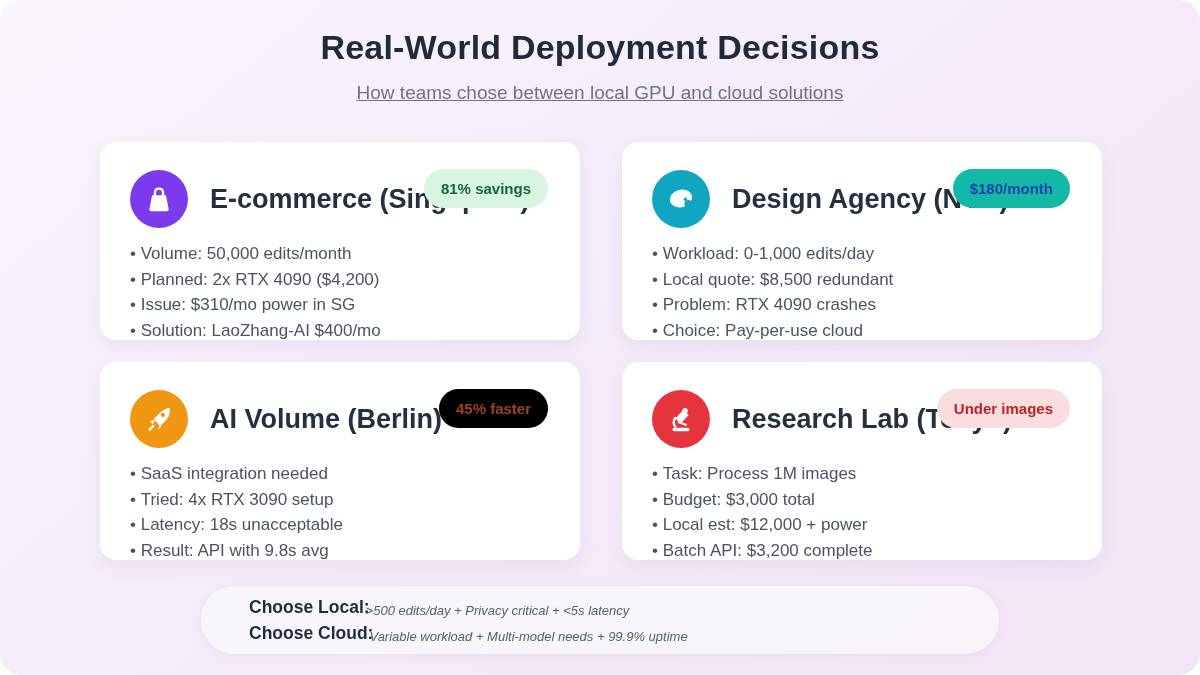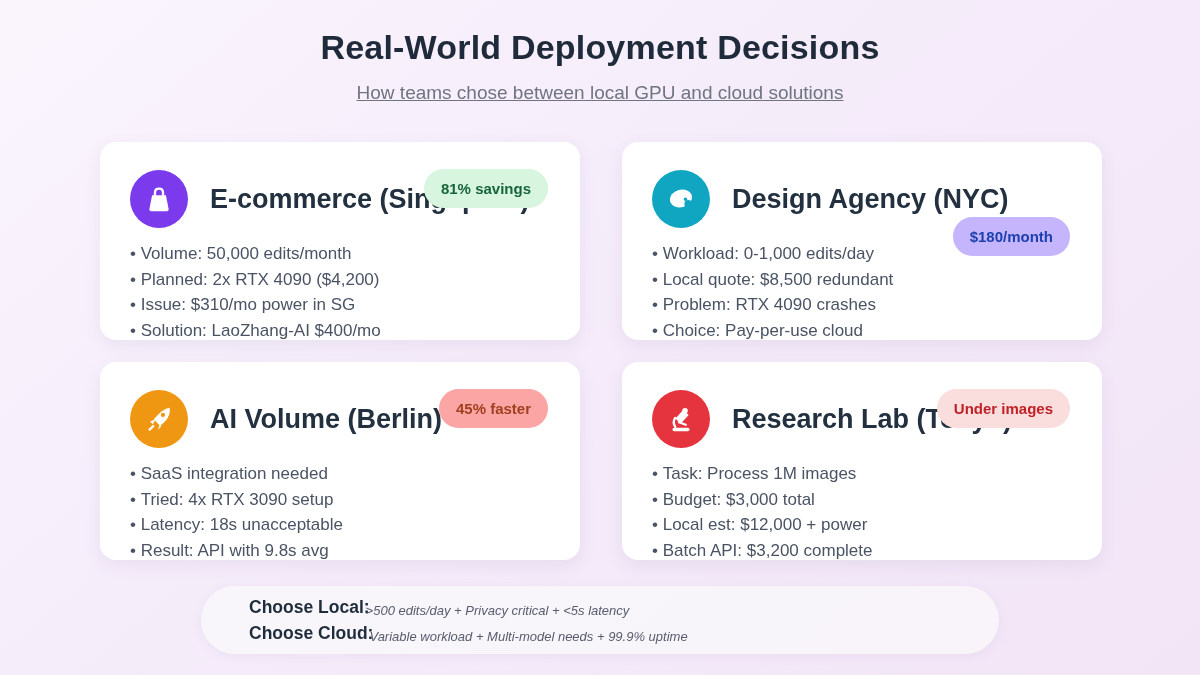--- a/index.html
+++ b/index.html
@@ -7,20 +7,21 @@
   body {
     font-family: "Liberation Sans", sans-serif;
     overflow: hidden;
   }
   .page {
     position: relative;
     width: 1200px;
     height: 675px;
     background: linear-gradient(140deg, #faf5fd 0%, #f5ecfa 45%, #f1e5f6 100%);
     overflow: hidden;
+    border-radius: 21px;
   }
   .header { text-align: center; padding-top: 28px; }
   .page-title {
     font-size: 34px;
     font-weight: bold;
     color: #1f2a3a;
     letter-spacing: 0.2px;
   }
   .page-subtitle {
     margin-top: 15px;
@@ -160,21 +161,21 @@
       <div class="card-header">
         <div class="icon-circle" style="background: rgb(16, 166, 194); color: rgb(16, 166, 194);">
           <svg viewBox="0 0 32 32">
             <ellipse cx="16" cy="15.5" rx="10.5" ry="8.3" fill="#ffffff" transform="rotate(-14 16 15.5)"></ellipse>
             <circle cx="22.8" cy="20.6" r="3.6" fill="currentColor"></circle>
             <circle cx="20.2" cy="16.2" r="1.6" fill="currentColor"></circle>
           </svg>
         </div>
         <div class="card-title">Design Agency (NYC)</div>
       </div>
-      <div class="badge" style="background: #c4b5fd; color: rgb(30, 64, 175); margin-top: 48px;">$180/month</div>
+      <div class="badge" style="background: #14b8a6; color: rgb(30, 64, 175);">$180/month</div>
       <div class="bullets">
         <div class="bullet">Workload: 0-1,000 edits/day</div>
         <div class="bullet">Local quote: $8,500 redundant</div>
         <div class="bullet">Problem: RTX 4090 crashes</div>
         <div class="bullet">Choice: Pay-per-use cloud</div>
       </div>
     </div>
 
     <div class="card">
       <div class="card-header">
@@ -182,21 +183,21 @@
           <svg viewBox="0 0 32 32">
             <path d="M26 5.5 Q27.2 13 21.3 18.6 L17.2 22.5 L11 16.3 L14.9 12.2 Q20.5 6.3 26 5.5 Z" fill="#ffffff"></path>
             <circle cx="19.7" cy="12.2" r="2" fill="currentColor"></circle>
             <path d="M12.5 16.5 L7.5 18.3 L10.3 21 Z" fill="#ffffff"></path>
             <path d="M16.8 21 L15 26 L17.9 23.4 Z" fill="#ffffff"></path>
             <path d="M10.6 22.6 L7.2 26" stroke="#ffffff" stroke-width="2.2" stroke-linecap="round"></path>
           </svg>
         </div>
         <div class="card-title">AI Volume (Berlin)</div>
       </div>
-      <div class="badge" style="background: #fca5a5; color: rgb(160, 64, 32);">45% faster</div>
+      <div class="badge" style="background: #000000; color: rgb(160, 64, 32);">45% faster</div>
       <div class="bullets">
         <div class="bullet">SaaS integration needed</div>
         <div class="bullet">Tried: 4x RTX 3090 setup</div>
         <div class="bullet">Latency: 18s unacceptable</div>
         <div class="bullet">Result: API with 9.8s avg</div>
       </div>
     </div>
 
     <div class="card">
       <div class="card-header">

